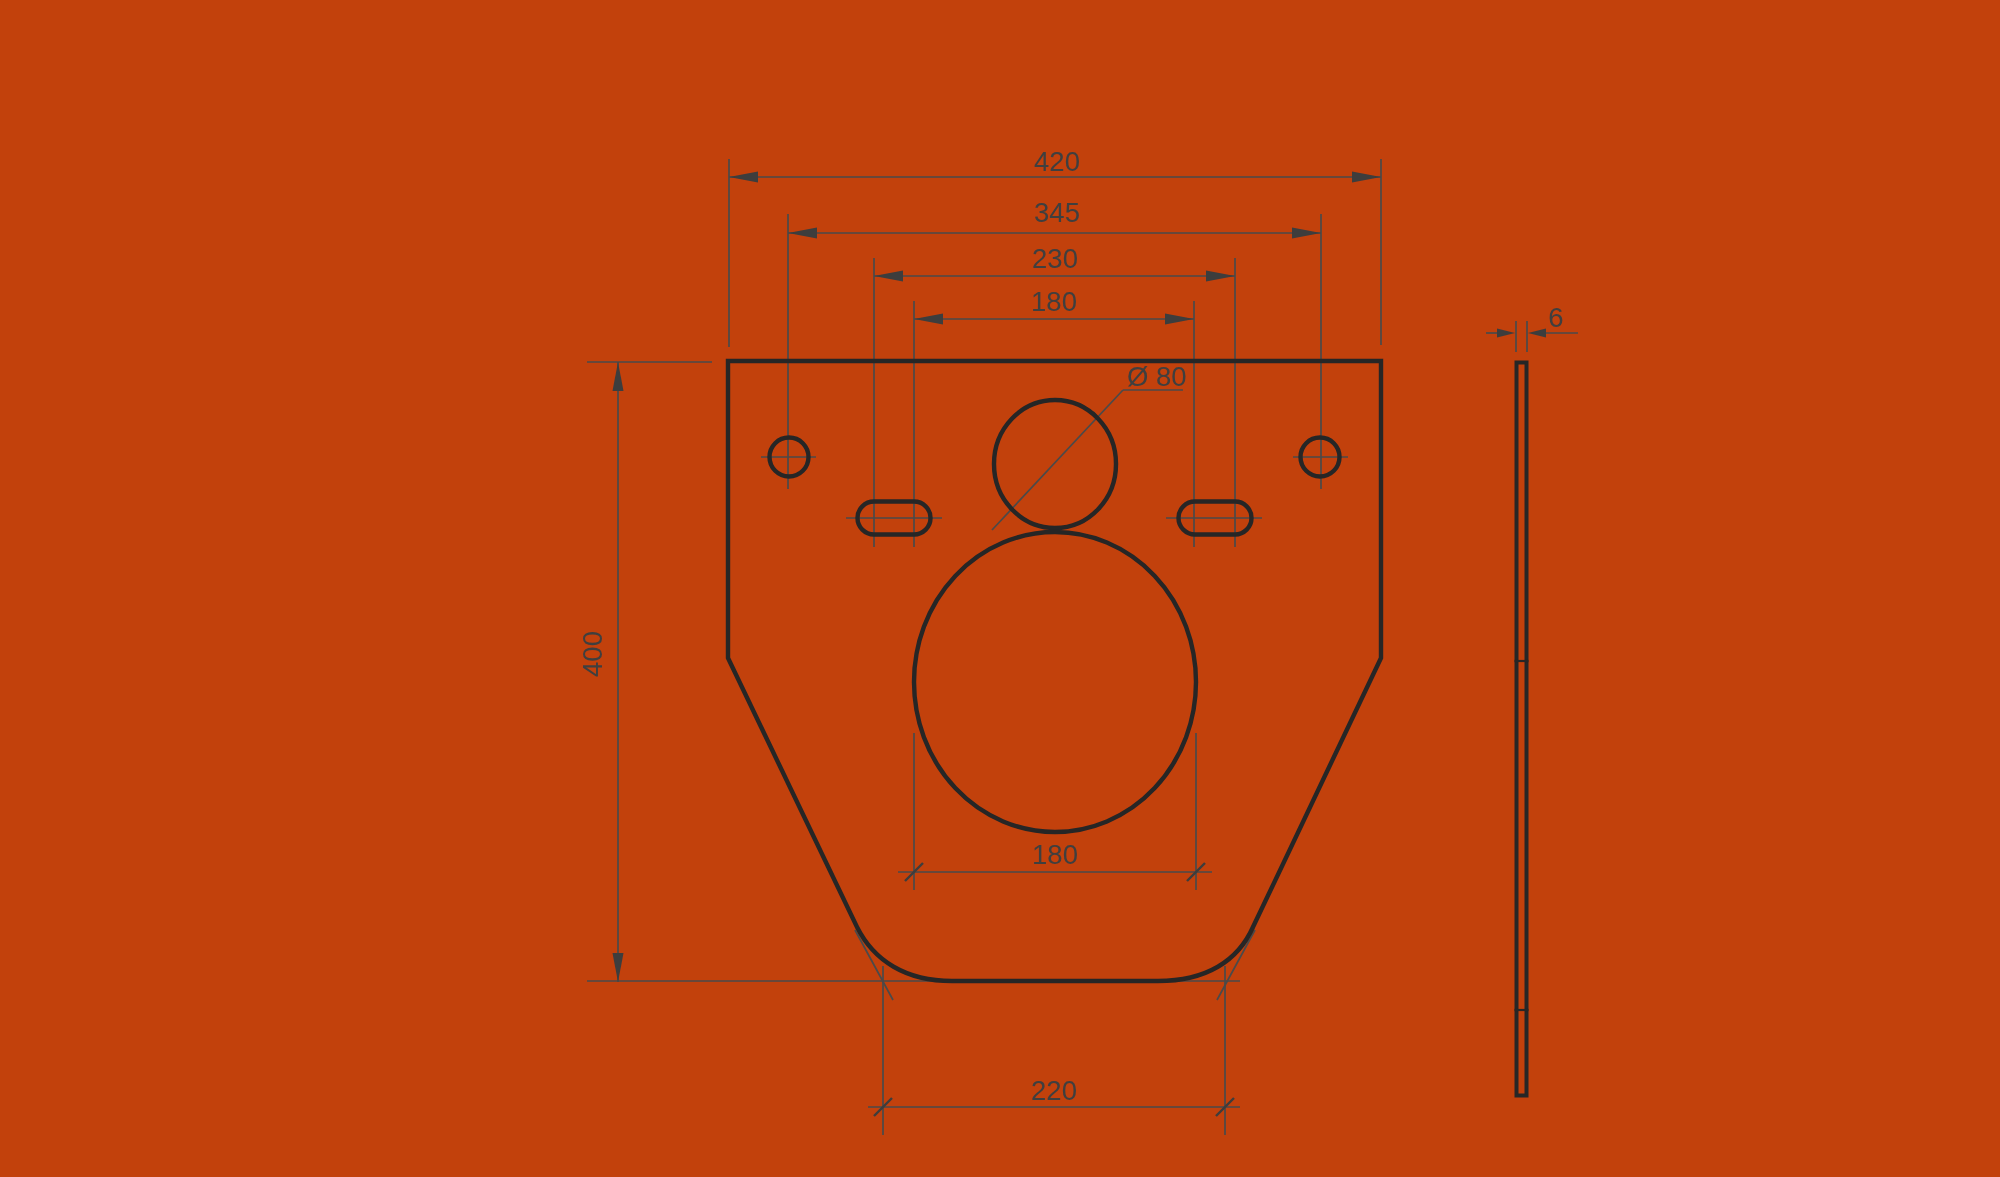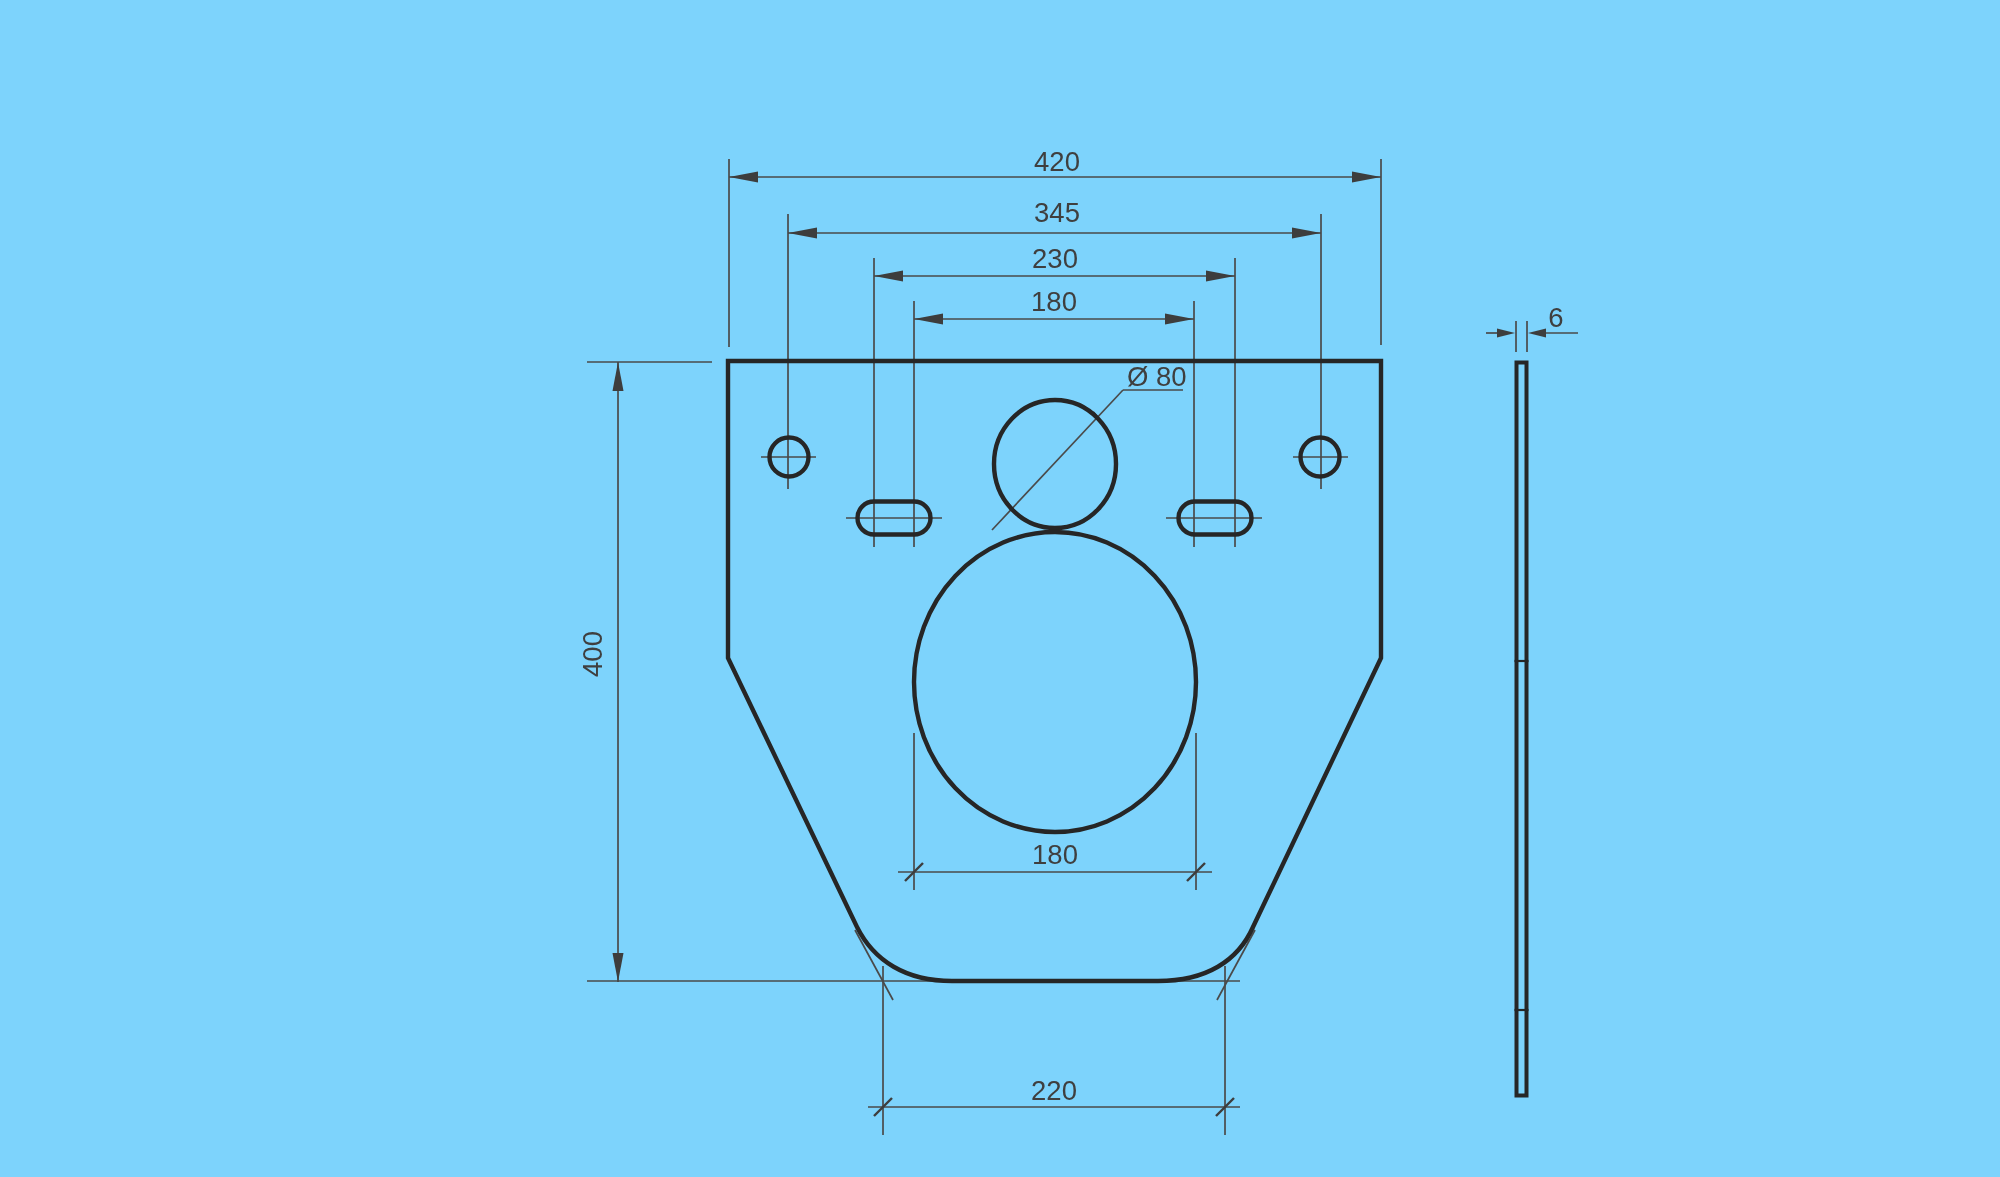--- a/index.html
+++ b/index.html
@@ -4,21 +4,21 @@
 <style>
   html, body {
     margin: 0;
     padding: 0;
     background: #ffffff;
   }
   .canvas {
     position: relative;
     width: 2000px;
     height: 1177px;
-    background: #7dd3fc;
+    background: #c2410c;
     overflow: hidden;
   }
   svg.drawing {
     position: absolute;
     left: 0;
     top: 0;
   }
   svg.drawing text {
     font-family: "Liberation Sans", "DejaVu Sans", sans-serif;
     font-size: 27.5px;

